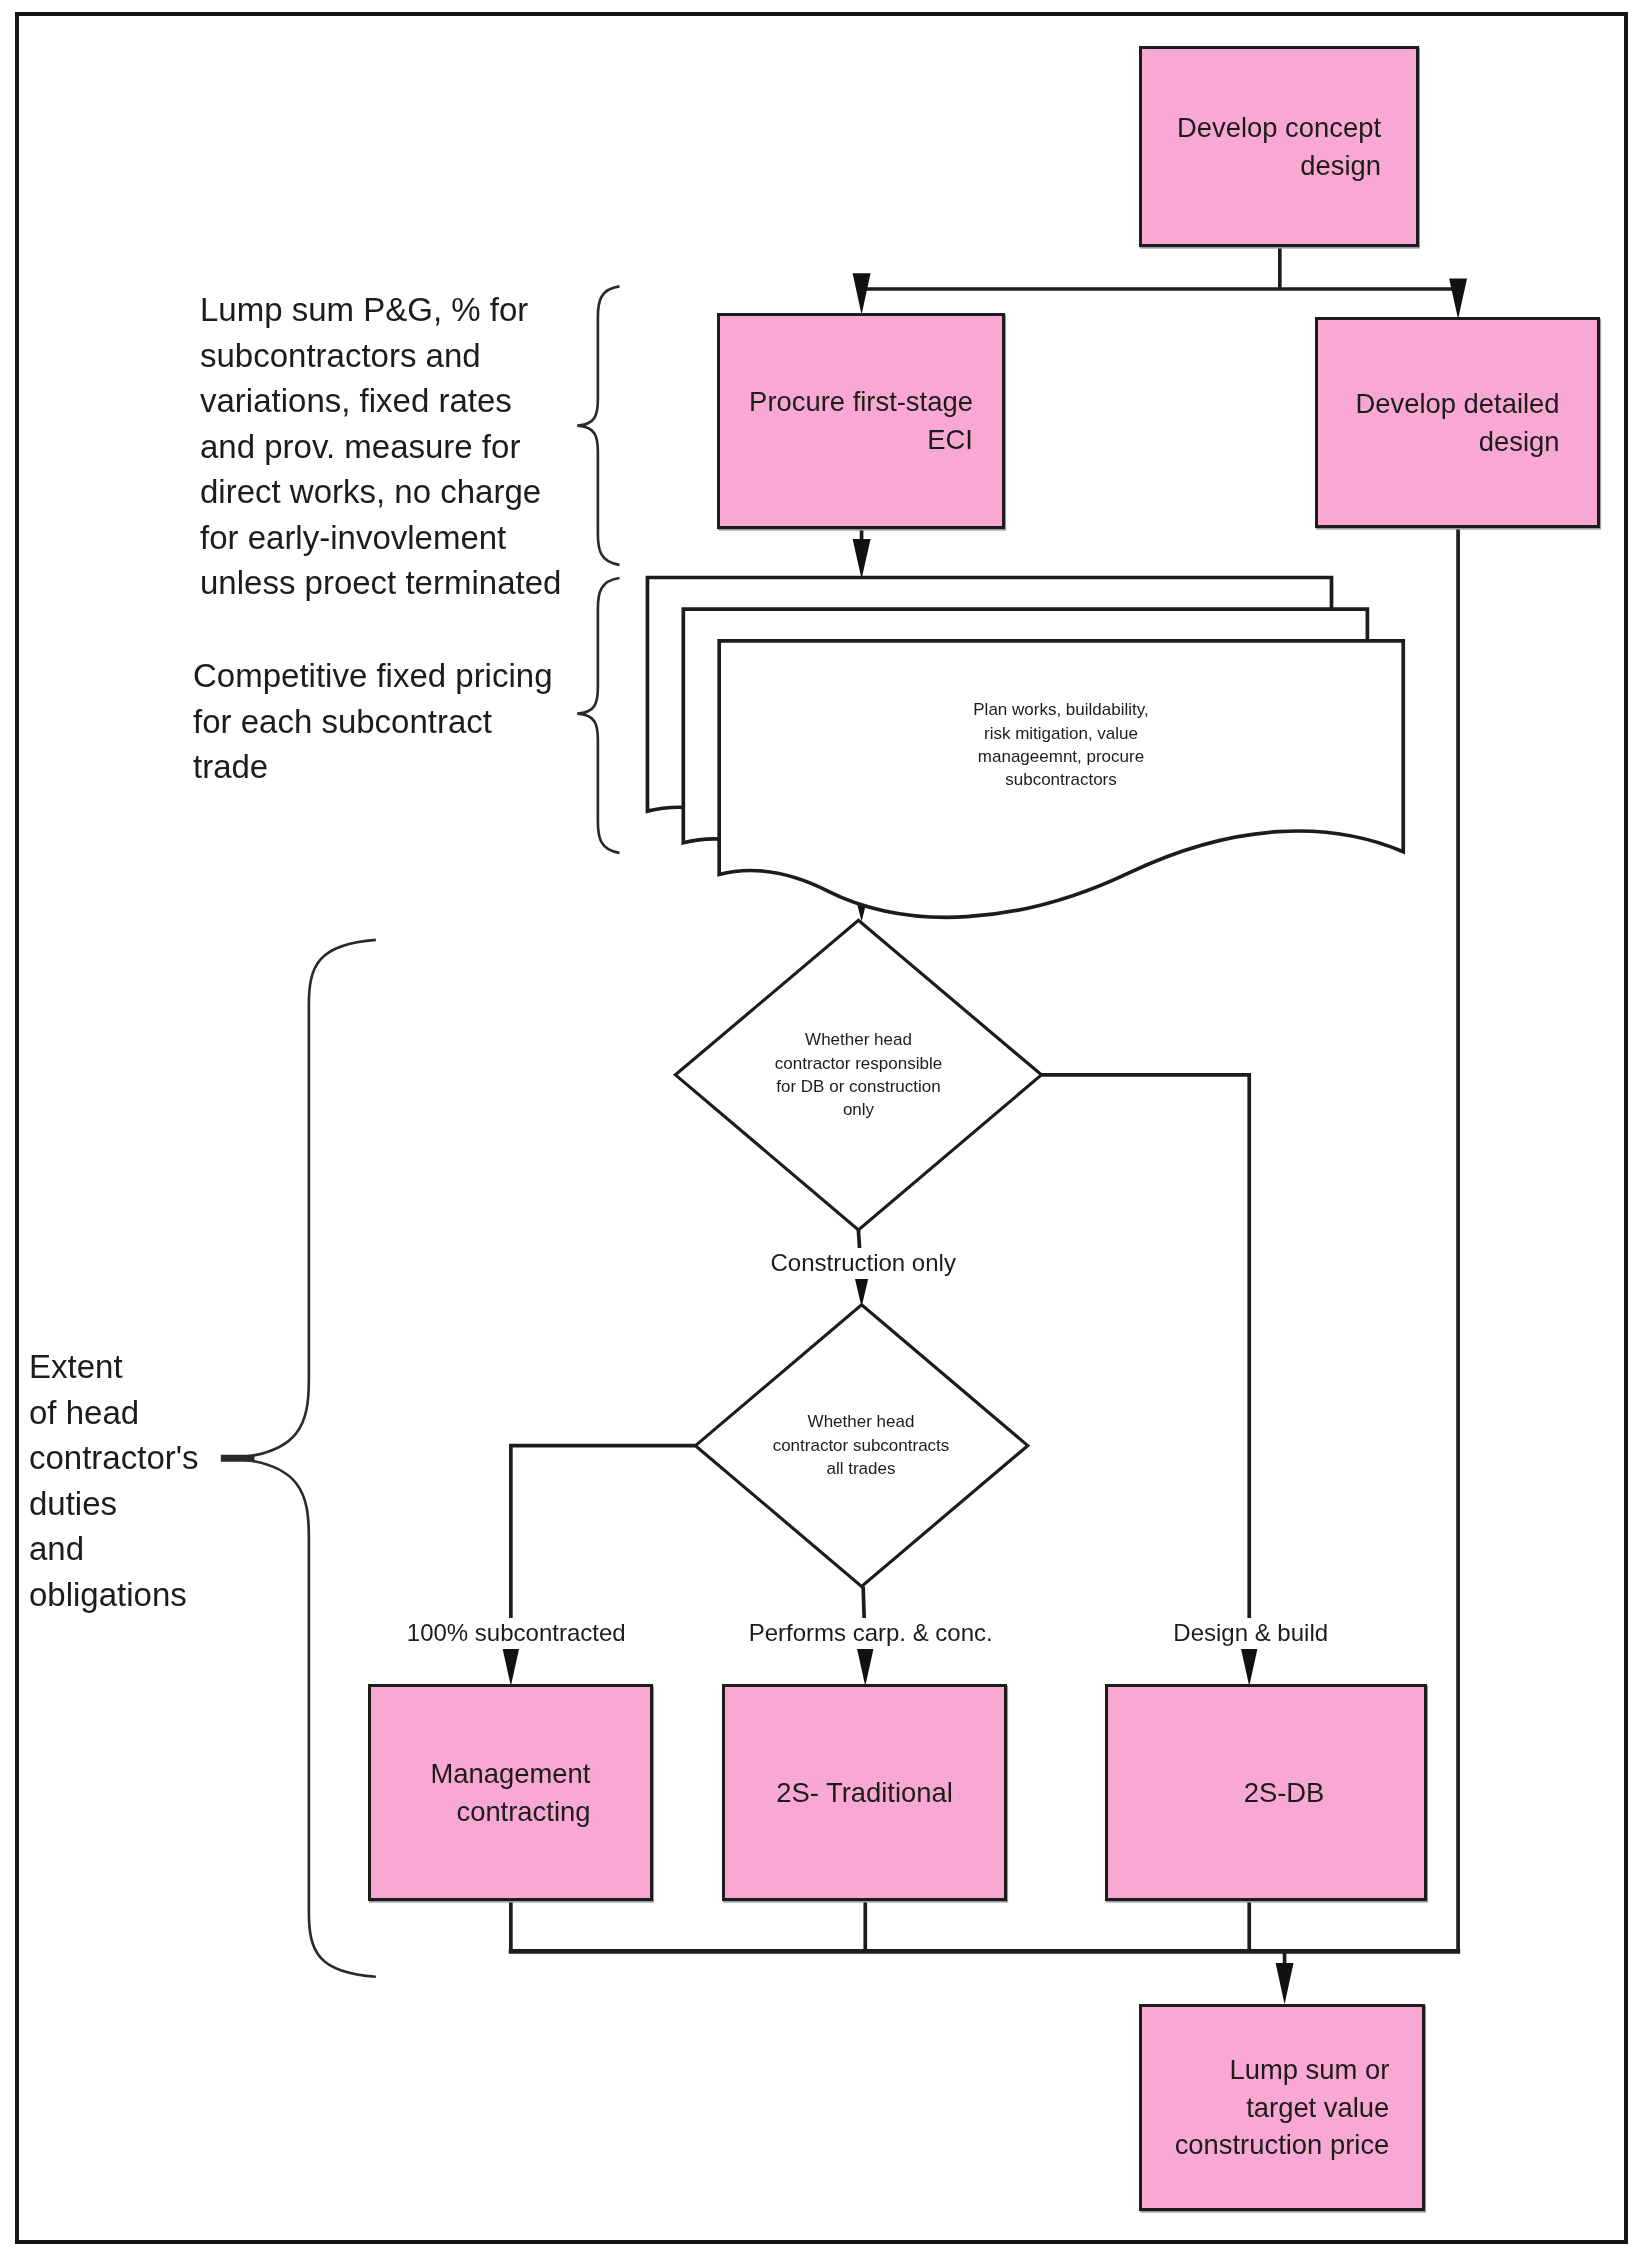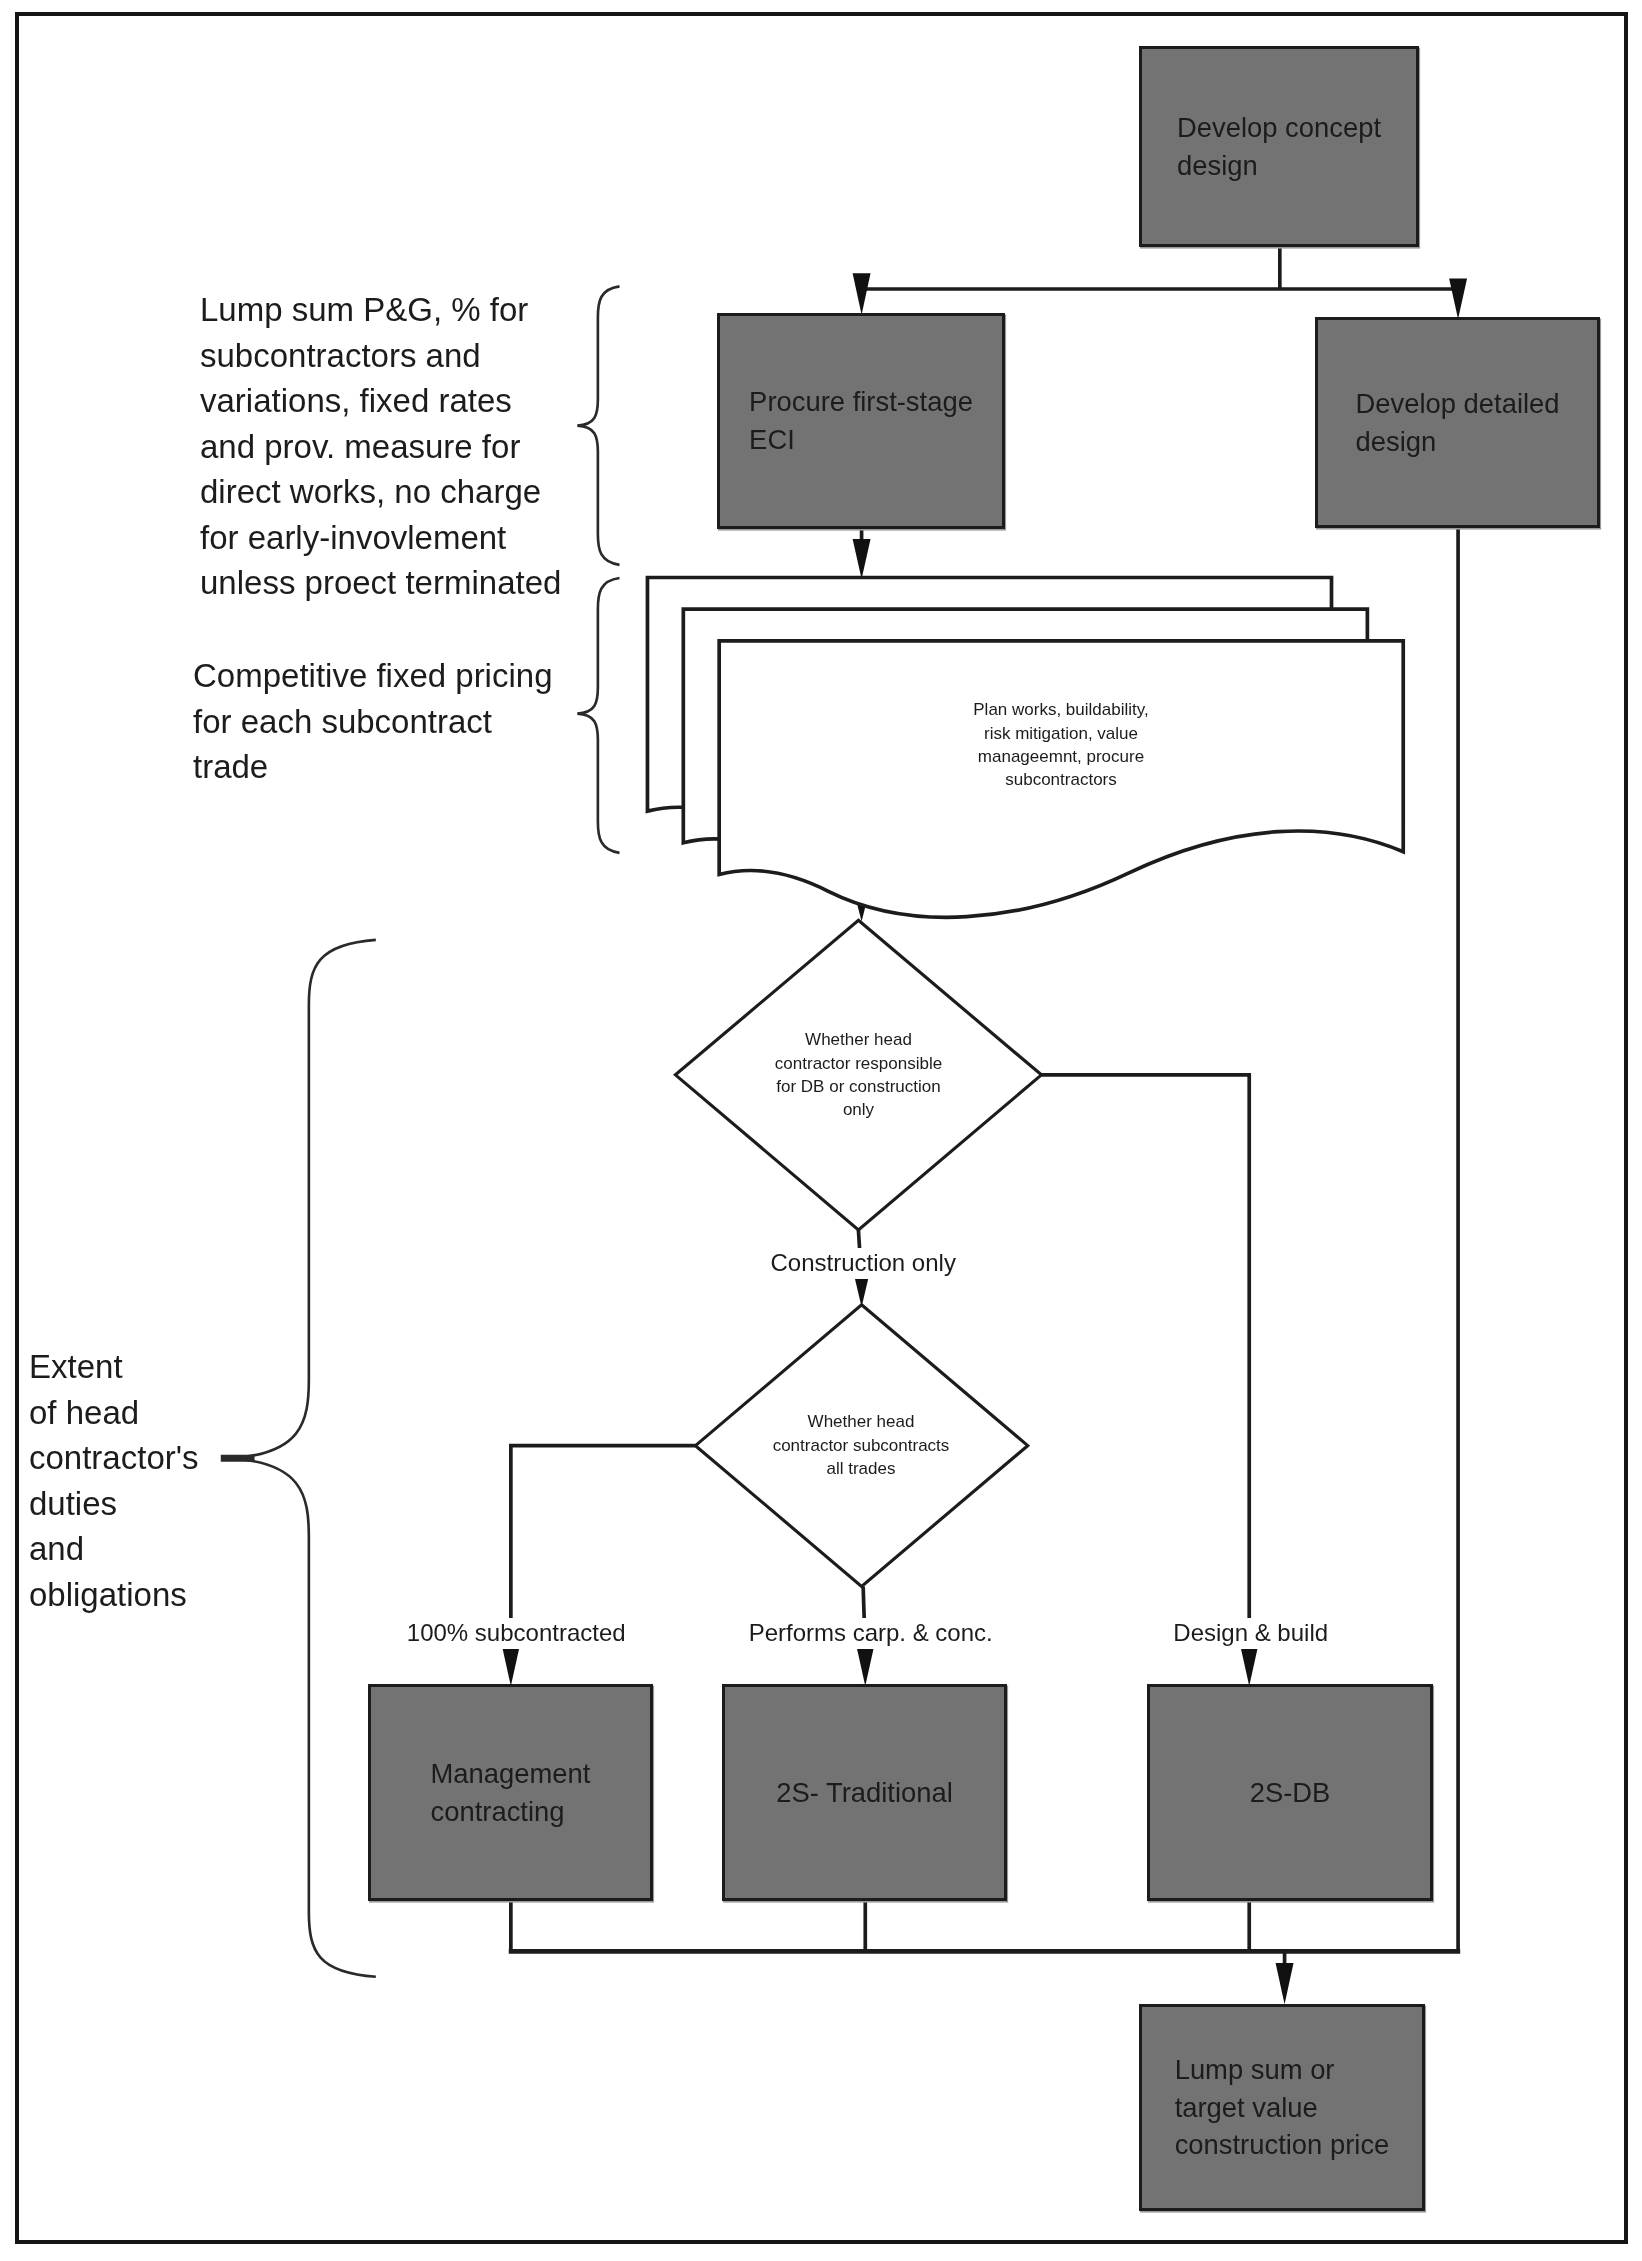--- a/index.html
+++ b/index.html
@@ -22,26 +22,26 @@
     width: 1605px; height: 2224px;
     border: 4.2px solid #151515;
   }
   #wires {
     position: absolute;
     left: 0; top: 0;
     width: 1643px; height: 2261px;
   }
   .node {
     position: absolute;
-    background: #737373;
+    background: #f9a8d4;
     border: 3.7px solid #1c1c1c;
     display: flex;
     align-items: center;
     justify-content: center;
-    text-align: left;
+    text-align: right;
     font-size: 27.4px;
     line-height: 1.38;
     white-space: pre-line;
     box-shadow: 1.1px 1.6px 0 #9a9a9a;
   }
   .floating-text {
     position: absolute;
     text-align: left;
     font-size: 33px;
     line-height: 1.38;
@@ -64,21 +64,21 @@
     font-size: 24px;
     line-height: 1.2;
     white-space: nowrap;
     padding: 1.1px 3.2px;
   }
   #node-develop-concept { left: 1139px; top: 46px;  width: 274px; height: 195px; }
   #node-procure-eci     { left: 717px; top: 313px; width: 282px; height: 210px; }
   #node-develop-detail  { left: 1315px; top: 317px; width: 279px; height: 205px; }
   #node-mgmt            { left: 368px;  top: 1684px; width: 279px; height: 211px; }
   #node-traditional     { left: 722px; top: 1684px; width: 279px; height: 211px; }
-  #node-2sdb            { left: 1147px; top: 1684px; width: 280px; height: 211px; }
+  #node-2sdb            { left: 1105px; top: 1684px; width: 280px; height: 211px; padding-left: 36px; }
   #node-lump-sum        { left: 1139px; top: 2004px; width: 280px; height: 201px; }
 
   #ann-lump-sum-pg   { left: 200px; top: 287px;  width: 374px; }
   #ann-competitive   { left: 193px; top: 653px; width: 377px; }
   #ann-extent        { left: 29px;  top: 1344px; width: 200px; }
 
   #doc-text   { left: 754px; top: 666px; width: 614px; height: 158px; }
   #d1-text    { left: 695px; top: 981px; width: 327px; height: 188px; }
   #d2-text    { left: 708px; top: 1371px; width: 306px; height: 149px; }
 

